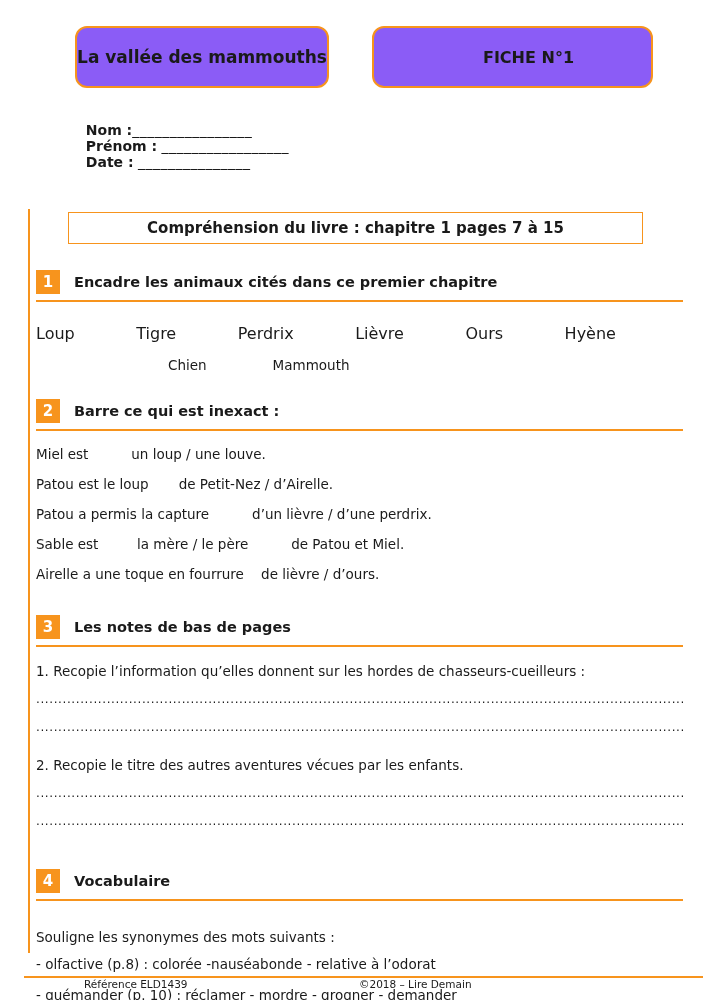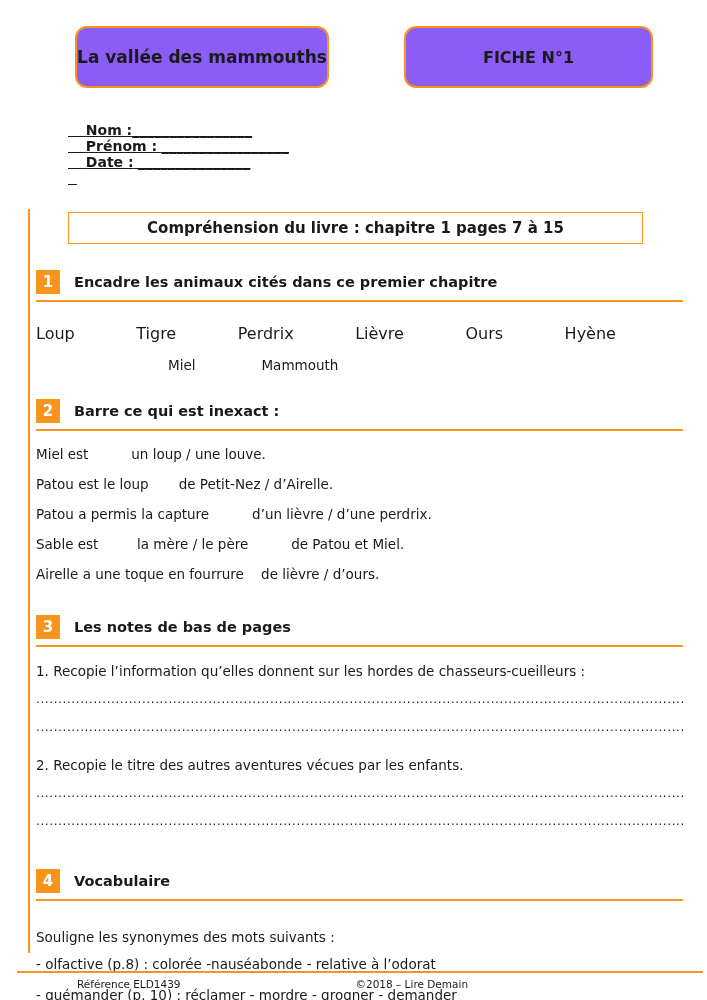--- a/index.html
+++ b/index.html
@@ -19,27 +19,26 @@
   }
   .hbox {
     border:2px solid #F7941D;
     border-radius:12px;
     display:flex; align-items:center; justify-content:center;
     text-align:center;
     font-weight:bold;
     background:#8b5cf6;
   }
   .title-box { width:250px; min-height:58px; font-size:17px; line-height:1.35; }
-  .fiche-box { width:245px; min-height:54px; font-size:16px; }
+  .fiche-box { width:245px; min-height:54px; font-size:16px;padding-left:32px; }
 
   .name-row {
     margin:18px 40px 0 68px;
     font-size:14px;
     white-space:pre-wrap;
-    text-decoration:underline;
   }
   .name-row .lbl { font-weight:bold; }
   .name-row .blank { font-weight:normal; letter-spacing:0.5px; }
   .name-row .gap { display:inline-block; width:22px; }
 
   .banner {
     margin:26px 0 0 68px;
     width:575px;
     border:1px solid #F7941D;
     text-align:center;
@@ -117,23 +116,22 @@
   }
   .dotgroup { margin-top:6px; }
 
   .vocab-intro { font-size:13.5px; margin-top:28px; }
   .vocab-item  { font-size:13.5px; line-height:31px; white-space:pre-wrap; }
   .vocab-list  { margin-top:4px; }
 
   
   .footer {
     position:absolute;
-    left:17px; right:4px; bottom:10px;
+    left:24px; right:4px; bottom:10px;
     border-top:2px solid #F7941D;
-    padding-top:5px;
   }
   .footer-row {
     display:flex; align-items:flex-start;
   }
   .foot-ref { font-size:10.5px; margin-left:60px; }
   .foot-copy { font-size:10.5px; margin:0 auto; transform:translateX(-30px); }
   .logo { display:flex; flex-direction:column; align-items:flex-end; margin-right:90px; }
   .logo-main { display:flex; align-items:center; }
   .logo-text {
     font-weight:bold;
@@ -183,21 +181,21 @@
 
     <div class="animals-row1">
       <span>Loup</span>
       <span>Tigre</span>
       <span>Perdrix</span>
       <span>Lièvre</span>
       <span>Ours</span>
       <span>Hyène</span>
     </div>
     <div class="animals-row2">
-      <span>Miel</span>
+      <span>Chien</span>
       <span>Mammouth</span>
     </div>
 
     <div class="sec-head">
       <div class="sec-num">2</div>
       <div class="sec-title">Barre ce qui est inexact :</div>
     </div>
     <hr class="sec-rule">
 
     <div class="inexact">

